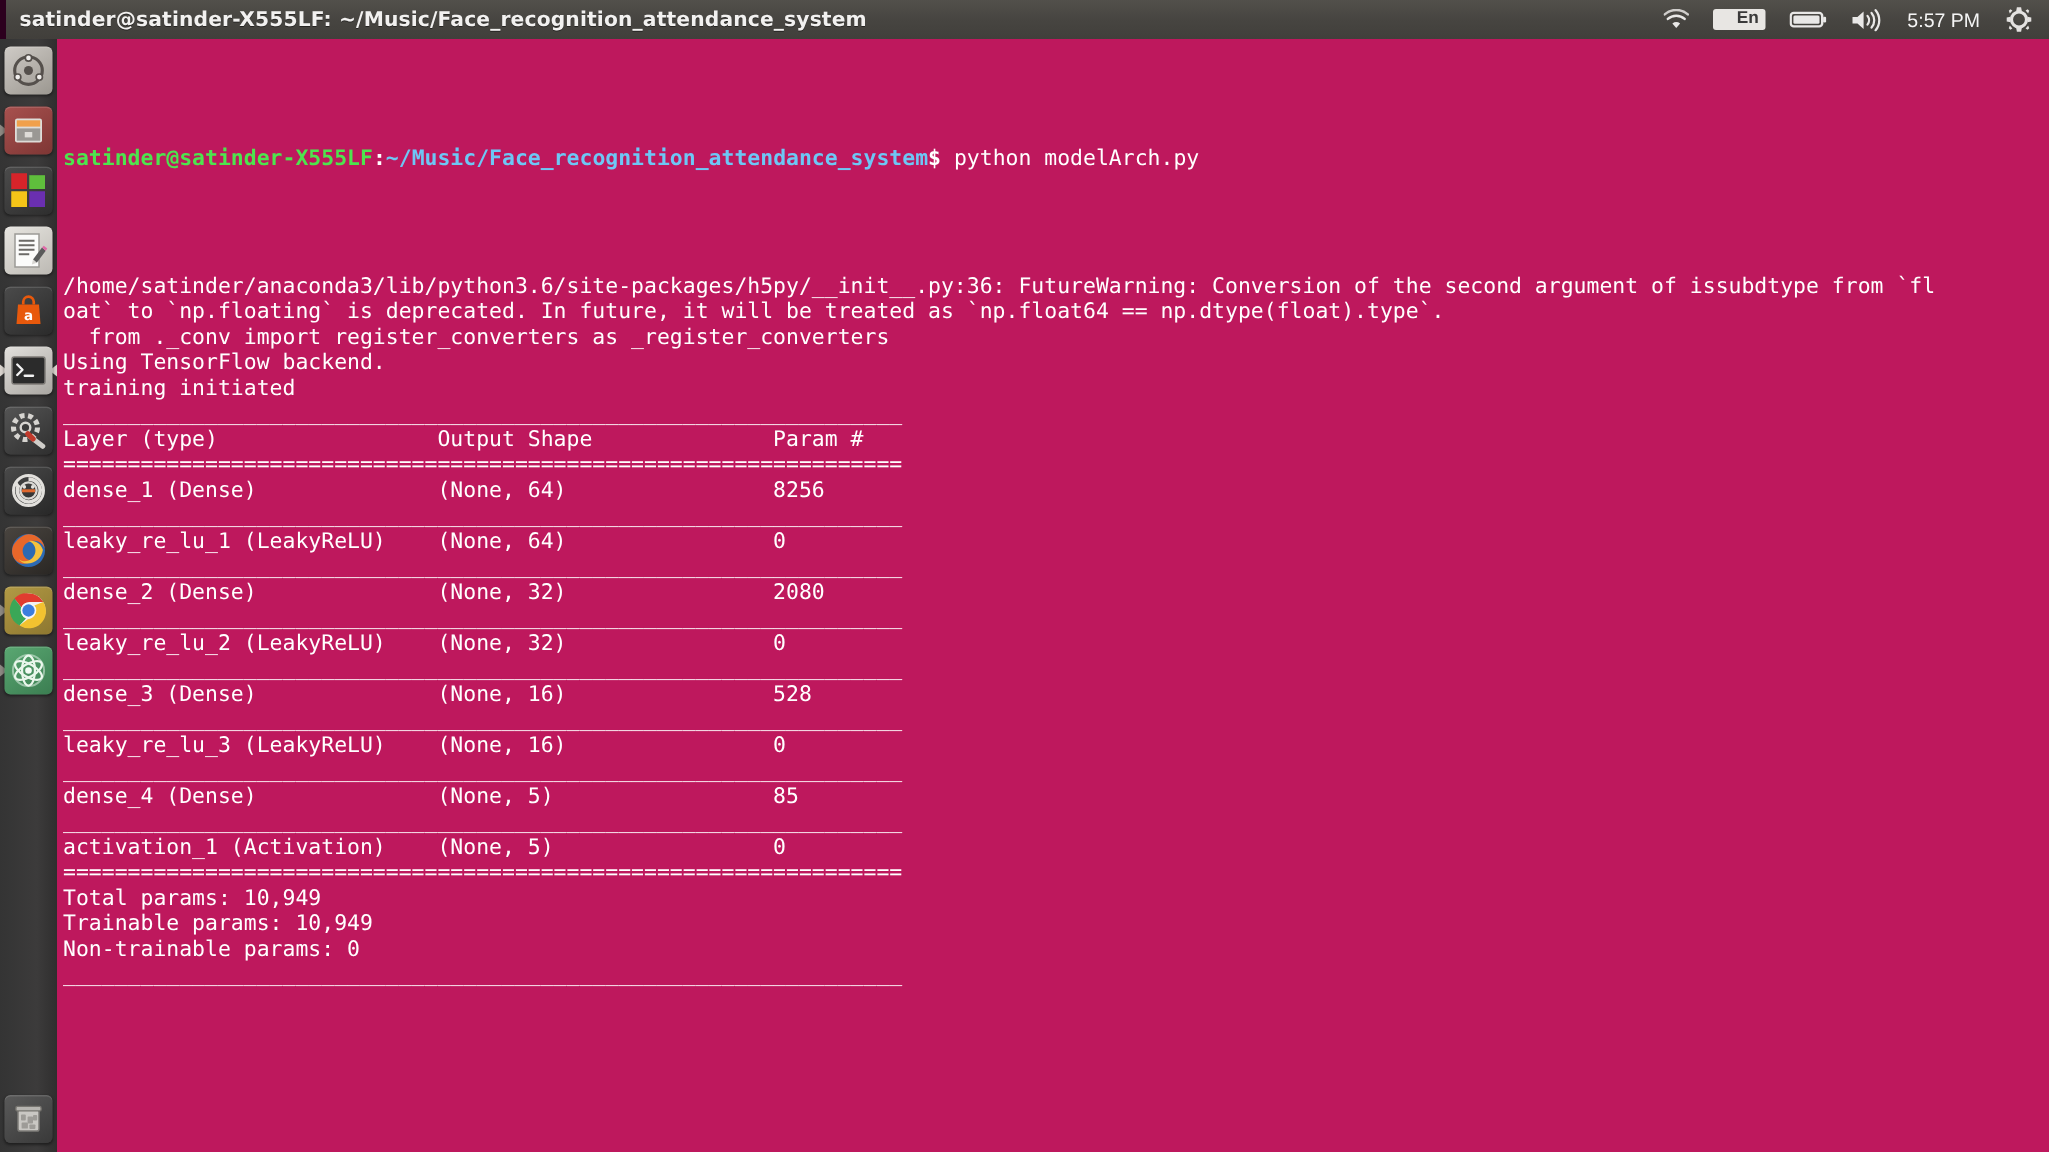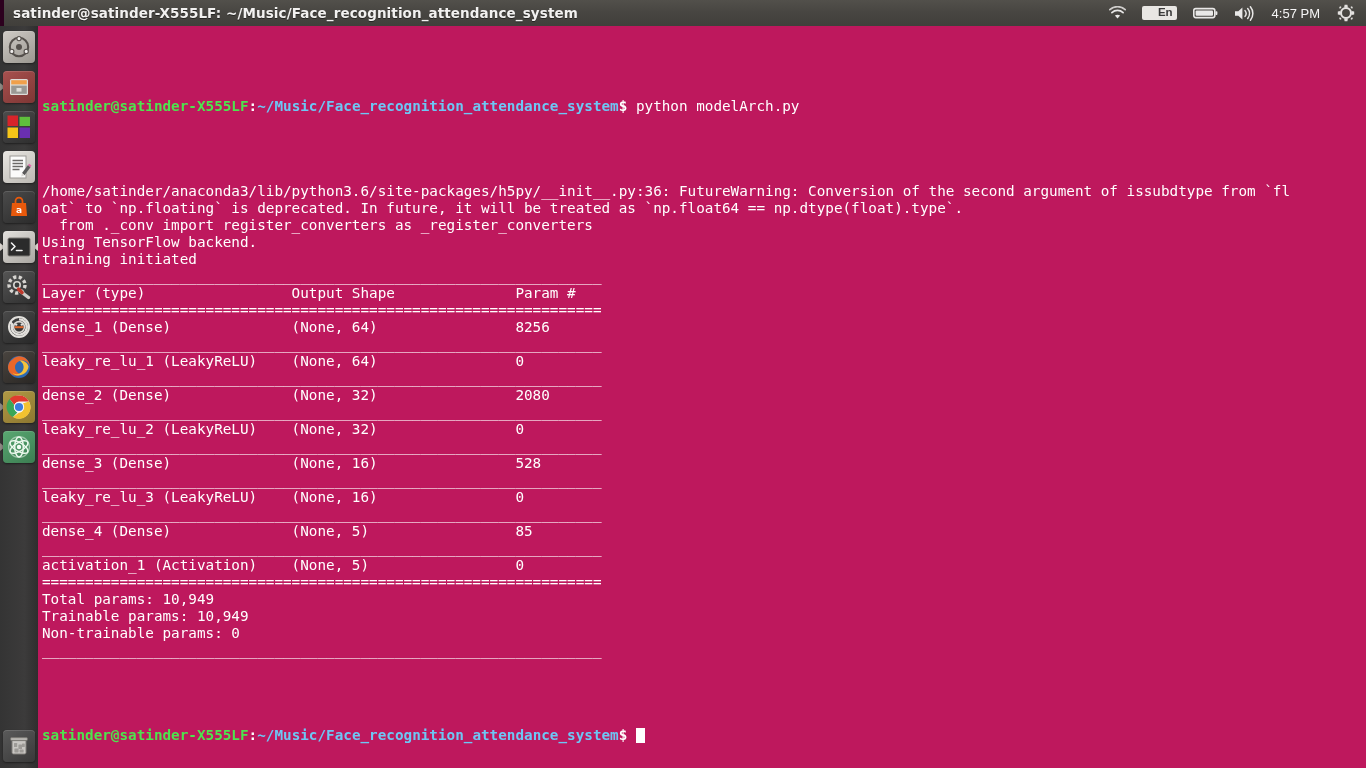--- a/index.html
+++ b/index.html
@@ -170,21 +170,21 @@
 
     <div class="tray-item">
       <svg width="21" height="15" viewBox="0 0 21 15">
         <path d="M1 5.3 H4.3 L8.4 1.6 V13.4 L4.3 9.7 H1 Z" fill="#e9e8e7"></path>
         <path d="M11.0 4.6 A4.6 4.6 0 0 1 11.0 10.4" stroke="#e9e8e7" stroke-width="1.5" fill="none" stroke-linecap="round"></path>
         <path d="M13.7 2.6 A7.6 7.6 0 0 1 13.7 12.4" stroke="#e9e8e7" stroke-width="1.5" fill="none" stroke-linecap="round"></path>
         <path d="M16.4 0.8 A10.4 10.4 0 0 1 16.4 14.2" stroke="#e9e8e7" stroke-width="1.5" fill="none" stroke-linecap="round"></path>
       </svg>
     </div>
 
-    <div id="clock">4:57 PM</div>
+    <div id="clock">5:57 PM</div>
 
     <div class="tray-item">
       <svg width="18" height="18" viewBox="0 0 18 18">
         <g fill="#e4e2e0">
           <path d="M9 0.8 L10.4 0.8 L10.9 3.4 L7.1 3.4 L7.6 0.8 Z"></path>
           <path d="M9 17.2 L7.6 17.2 L7.1 14.6 L10.9 14.6 L10.4 17.2 Z"></path>
           <path d="M0.8 9 L0.8 7.6 L3.4 7.1 L3.4 10.9 L0.8 10.4 Z"></path>
           <path d="M17.2 9 L17.2 10.4 L14.6 10.9 L14.6 7.1 L17.2 7.6 Z"></path>
           <path d="M3.2 2.2 L4.6 3.0 L2.9 5.0 L2.2 3.2 Z"></path>
           <path d="M14.8 15.8 L13.4 15.0 L15.1 13.0 L15.8 14.8 Z"></path>
@@ -361,16 +361,15 @@
 <div id="terminal">
   <div id="term-text">
 
     
     <div class="ln"><span class="c-user">satinder@satinder-X555LF</span><span class="c-colon">:</span><span class="c-path">~/Music/Face_recognition_attendance_system</span><span class="c-dollar">$</span><span class="c-plain"> python modelArch.py</span></div>
 
     
     <div id="output-lines"><div class="ln c-plain">/home/satinder/anaconda3/lib/python3.6/site-packages/h5py/__init__.py:36: FutureWarning: Conversion of the second argument of issubdtype from `fl</div><div class="ln c-plain">oat` to `np.floating` is deprecated. In future, it will be treated as `np.float64 == np.dtype(float).type`.</div><div class="ln c-plain">  from ._conv import register_converters as _register_converters</div><div class="ln c-plain">Using TensorFlow backend.</div><div class="ln c-plain">training initiated</div><div class="ln c-plain">_________________________________________________________________</div><div class="ln c-plain">Layer (type)                 Output Shape              Param #   </div><div class="ln c-plain">=================================================================</div><div class="ln c-plain">dense_1 (Dense)              (None, 64)                8256      </div><div class="ln c-plain">_________________________________________________________________</div><div class="ln c-plain">leaky_re_lu_1 (LeakyReLU)    (None, 64)                0         </div><div class="ln c-plain">_________________________________________________________________</div><div class="ln c-plain">dense_2 (Dense)              (None, 32)                2080      </div><div class="ln c-plain">_________________________________________________________________</div><div class="ln c-plain">leaky_re_lu_2 (LeakyReLU)    (None, 32)                0         </div><div class="ln c-plain">_________________________________________________________________</div><div class="ln c-plain">dense_3 (Dense)              (None, 16)                528       </div><div class="ln c-plain">_________________________________________________________________</div><div class="ln c-plain">leaky_re_lu_3 (LeakyReLU)    (None, 16)                0         </div><div class="ln c-plain">_________________________________________________________________</div><div class="ln c-plain">dense_4 (Dense)              (None, 5)                 85        </div><div class="ln c-plain">_________________________________________________________________</div><div class="ln c-plain">activation_1 (Activation)    (None, 5)                 0         </div><div class="ln c-plain">=================================================================</div><div class="ln c-plain">Total params: 10,949</div><div class="ln c-plain">Trainable params: 10,949</div><div class="ln c-plain">Non-trainable params: 0</div><div class="ln c-plain">_________________________________________________________________</div></div>
 
     
-    <div class="ln"><span class="c-user">satinder@satinder-X555LF</span><span class="c-colon">:</span><span class="c-path">~/Music/Face_recognition_attendance_system</span><span class="c-dollar">$</span><span class="c-plain"> </span><span class="cursor"></span></div>
 
   </div>
 </div>
 
 </body></html>

